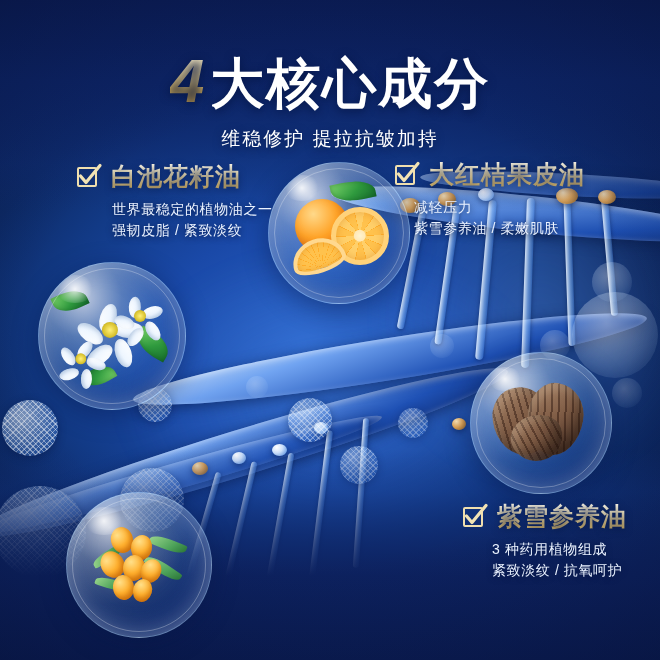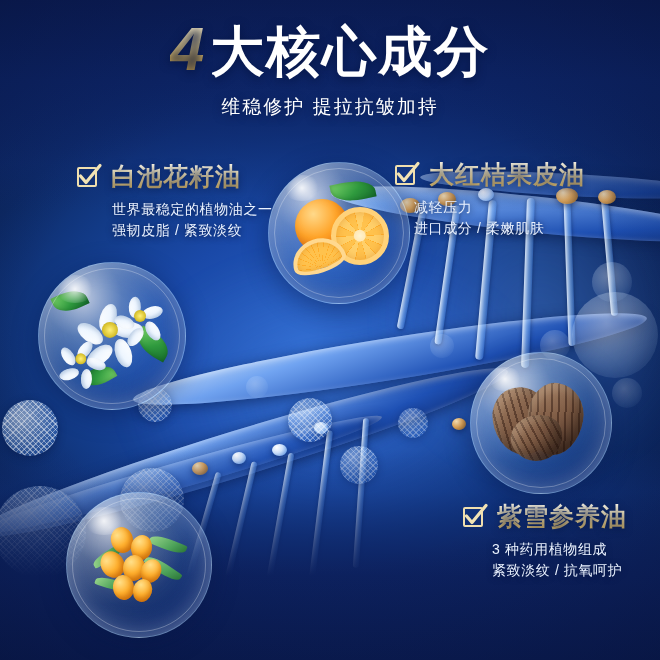--- a/index.html
+++ b/index.html
@@ -165,20 +165,21 @@
     background:linear-gradient(120deg,#9fd98f,#4ea35a 60%,#256f33);
     border-radius:60% 10% 60% 10%;
   }
 
   
   .title-wrap{position:absolute;left:0;right:0;top:18px;text-align:center;}
   .title{
     display:inline-block;font-size:54px;line-height:1;font-weight:bold;color:#ffffff;
     letter-spacing:2px;
     text-shadow:0 2px 10px rgba(4,18,60,.75);
+    margin-top:32px;
   }
   .title .num{
     font-style:italic;font-size:62px;font-weight:bold;
     background:linear-gradient(180deg,#fff6dc 6%,#f3dfa4 36%,#d4b059 64%,#b3893a 100%);
     -webkit-background-clip:text;background-clip:text;color:transparent;
     padding-right:4px;
   }
   .subtitle{
     margin-top:14px;font-size:19px;color:#ffffff;letter-spacing:2px;
     text-shadow:0 2px 8px rgba(4,18,60,.7);
@@ -381,21 +382,21 @@
       <span class="chk">
         <span class="box"></span>
         <svg viewBox="0 0 25 25" aria-hidden="true">
             <path d="M4.5 12 L10 18.5 L24 1.5" fill="none" stroke="#f2e3b4" stroke-width="3.2" stroke-linecap="round" stroke-linejoin="round"></path>
           </svg>
       </span>
       <span class="name">大红桔果皮油</span>
     </div>
     <div class="desc ind2">
       <div>减轻压力</div>
-      <div>进口成分 / 柔嫩肌肤</div>
+      <div>紫雪参养油 / 柔嫩肌肤</div>
     </div>
   </div>
 
   <div class="item" style="left:462px;top:500px;">
     <div class="head">
       <span class="chk">
         <span class="box"></span>
         <svg viewBox="0 0 25 25" aria-hidden="true">
             <path d="M4.5 12 L10 18.5 L24 1.5" fill="none" stroke="#f2e3b4" stroke-width="3.2" stroke-linecap="round" stroke-linejoin="round"></path>
           </svg>

